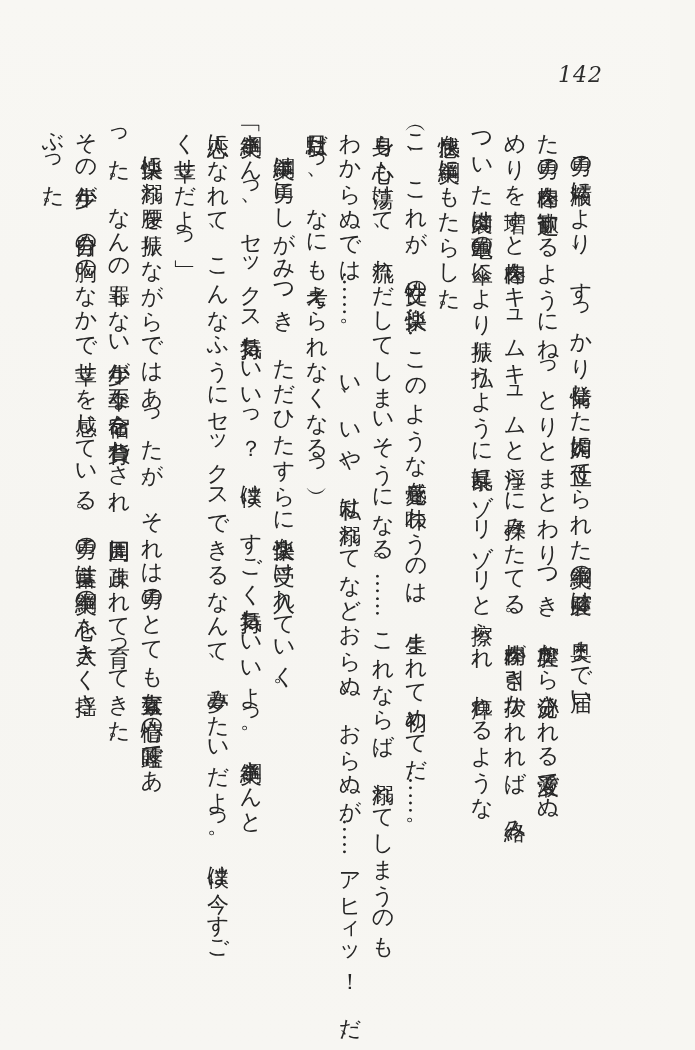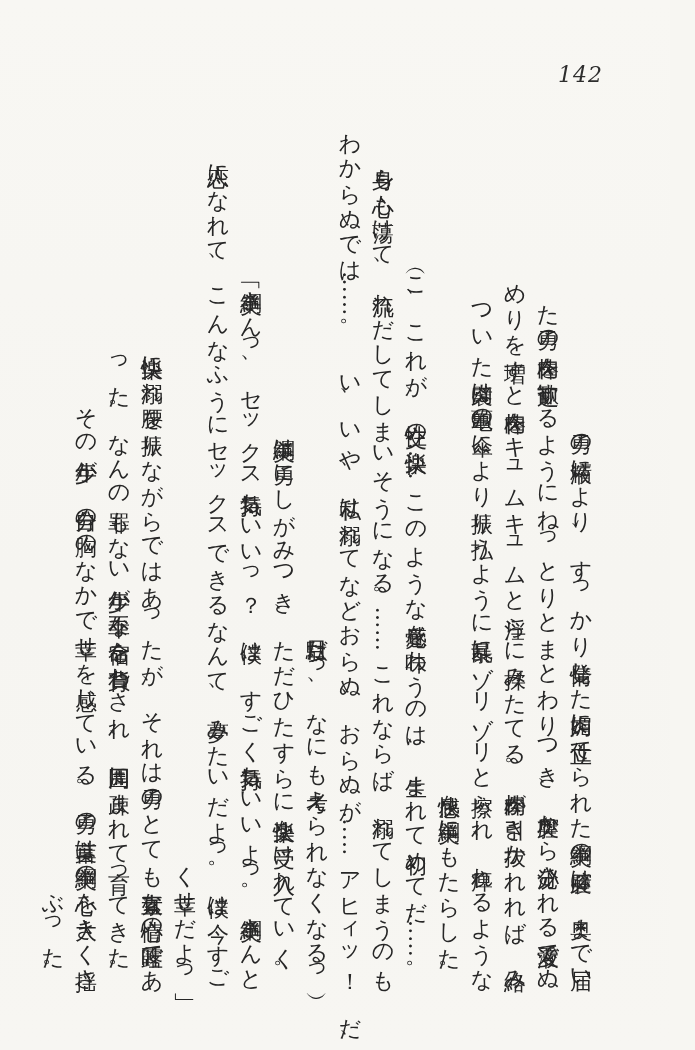--- a/index.html
+++ b/index.html
@@ -9,21 +9,20 @@
     height: 1050px;
     overflow: hidden;
     background: #f7f6f2;
     font-family: "DejaVu Serif", "Liberation Serif", serif;
   }
   .page {
     position: relative;
     width: 670px;
     height: 1050px;
     background: linear-gradient(180deg, #f8f7f3 0%, #f6f5f1 55%, #f7f6f2 100%);
-    text-align: right;
   }
   .page-number {
     position: absolute;
     top: 62px;
     left: 558px;
     font-size: 22px;
     font-style: italic;
     color: #2e2e2e;
     letter-spacing: 1px;
   }

